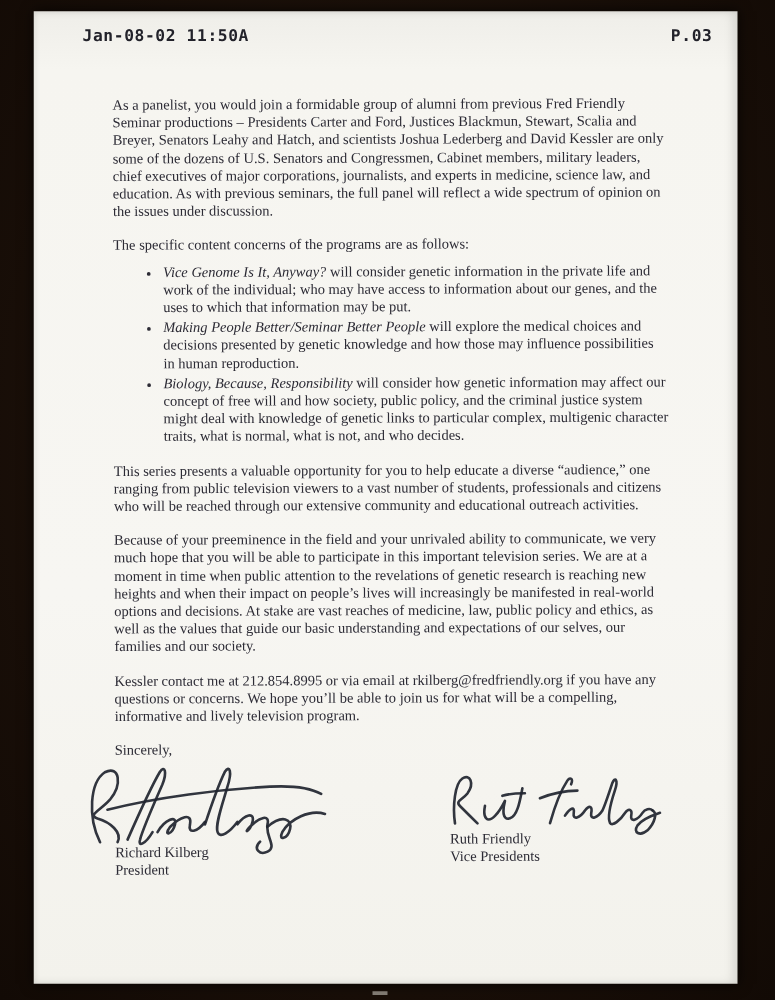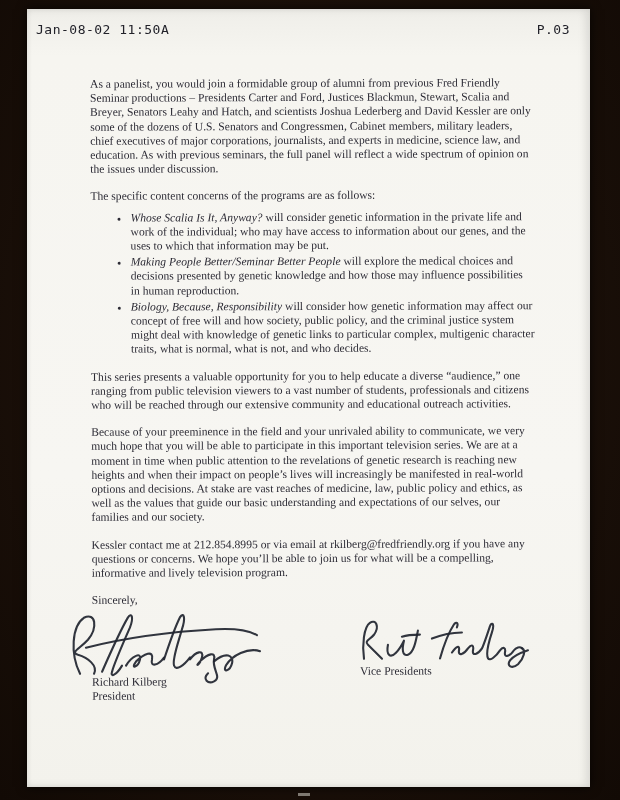--- a/index.html
+++ b/index.html
@@ -21,24 +21,25 @@
     width: 563px;
     height: 778px;
     background: linear-gradient(180deg, #efeee9 0%, #f6f5f0 6%, #f7f6f2 60%, #f3f2ec 100%);
     box-shadow: 0 0 10px rgba(0,0,0,0.75), inset -4px 0 8px rgba(0,0,0,0.10), inset 2px 0 4px rgba(0,0,0,0.05);
   }
   .fax-header {
     display: flex;
     justify-content: space-between;
     padding: 13px 20px 0 9px;
     font-family: "DejaVu Sans Mono", monospace;
-    font-weight: normal;
+    font-weight: bold;
     font-size: 13px;
     letter-spacing: 0.5px;
     color: #22222a;
+    margin-left: 30px;
   }
   .letter {
     padding: 40px 55px 0 64px;
     color: #2c2b35;
     font-size: 11.6px;
     line-height: 14.2px;
     transform: rotate(-0.2deg);
   }
   .letter p { margin: 0 0 13px 0; }
   .letter ul {
@@ -94,21 +95,21 @@
     <span>P.03</span>
   </div>
 
   <div class="letter">
 
     <p>As a panelist, you would join a formidable group of alumni from previous Fred Friendly Seminar productions – Presidents Carter and Ford, Justices Blackmun, Stewart, Scalia and Breyer, Senators Leahy and Hatch, and scientists Joshua Lederberg and David Kessler are only some of the dozens of U.S. Senators and Congressmen, Cabinet members, military leaders, chief executives of major corporations, journalists, and experts in medicine, science law, and education. As with previous seminars, the full panel will reflect a wide spectrum of opinion on the issues under discussion.</p>
 
     <p>The specific content concerns of the programs are as follows:</p>
 
     <ul>
-      <li><span class="bullet-title">Whose Scalia Is It, Anyway?</span><span> will consider genetic information in the private life and work of the individual; who may have access to information about our genes, and the uses to which that information may be put.</span></li>
+      <li><span class="bullet-title">Vice Genome Is It, Anyway?</span><span> will consider genetic information in the private life and work of the individual; who may have access to information about our genes, and the uses to which that information may be put.</span></li>
       <li><span class="bullet-title">Making People Better/Seminar Better People</span><span> will explore the medical choices and decisions presented by genetic knowledge and how those may influence possibilities in human reproduction.</span></li>
       <li><span class="bullet-title">Biology, Because, Responsibility</span><span> will consider how genetic information may affect our concept of free will and how society, public policy, and the criminal justice system might deal with knowledge of genetic links to particular complex, multigenic character traits, what is normal, what is not, and who decides.</span></li>
     </ul>
 
     <p>This series presents a valuable opportunity for you to help educate a diverse “audience,” one ranging from public television viewers to a vast number of students, professionals and citizens who will be reached through our extensive community and educational outreach activities.</p>
 
     <p>Because of your preeminence in the field and your unrivaled ability to communicate, we very much hope that you will be able to participate in this important television series. We are at a moment in time when public attention to the revelations of genetic research is reaching new heights and when their impact on people’s lives will increasingly be manifested in real-world options and decisions. At stake are vast reaches of medicine, law, public policy and ethics, as well as the values that guide our basic understanding and expectations of our selves, our families and our society.</p>
 
     <p><span>Kessler contact me at 212.854.8995 or via email at </span><span class="email">rkilberg@fredfriendly.org</span><span> if you have any questions or concerns. We hope you’ll be able to join us for what will be a compelling, informative and lively television program.</span></p>
 
@@ -133,20 +134,21 @@
       <div class="sig-block right">
         <svg class="sig-svg ruth" width="180" height="62" viewBox="0 0 180 62" xmlns="http://www.w3.org/2000/svg">
           <path d="M8 46 C6 32 8 14 14 10 C20 6 24 14 18 22 C14 27 8 28 12 32 C16 36 22 42 26 46"></path>
           <path d="M32 32 C30 42 34 46 40 40 C44 36 46 32 48 28 C46 36 46 44 52 42 C58 40 60 28 62 18"></path>
           <path d="M46 24 C52 22 58 22 64 22"></path>
           <path d="M84 46 C88 32 94 18 98 12 C100 9 103 10 101 15"></path>
           <path d="M76 26 C86 22 98 20 106 20"></path>
           <path d="M96 40 C100 34 104 32 103 38 C102 44 108 42 112 36 C116 31 118 33 117 38 C116 44 122 42 126 36 C128 32 132 20 134 14 C136 9 139 11 136 20 C132 32 130 42 132 46 C134 49 140 44 144 38 C147 34 150 35 149 40 C148 46 154 44 158 38 C160 35 164 34 166 36"></path>
           <path d="M166 36 C170 38 168 46 162 52 C156 57 150 54 154 48 C158 43 166 40 172 38"></path>
         </svg>
+        <div class="sig-name">Ruth Friendly</div>
         <div class="sig-title">Vice Presidents</div>
       </div>
 
     </div>
   </div>
 </div>
 
 <div class="artifact"></div>
 
 </body></html>

